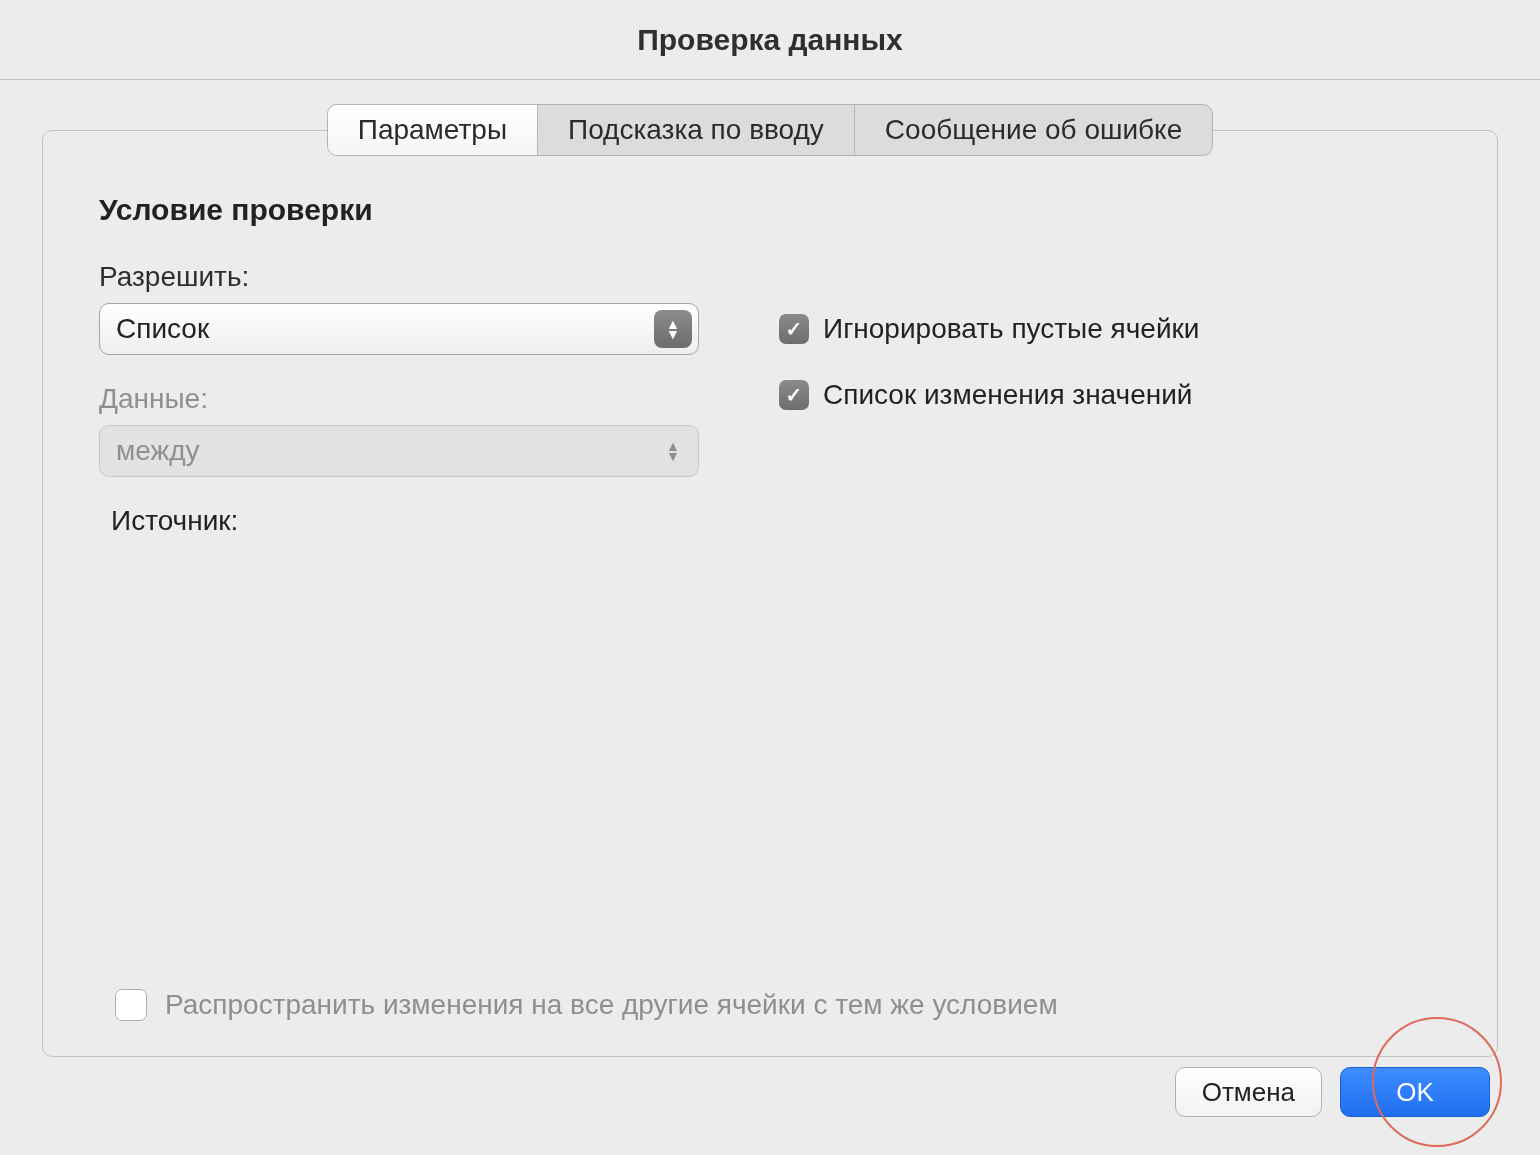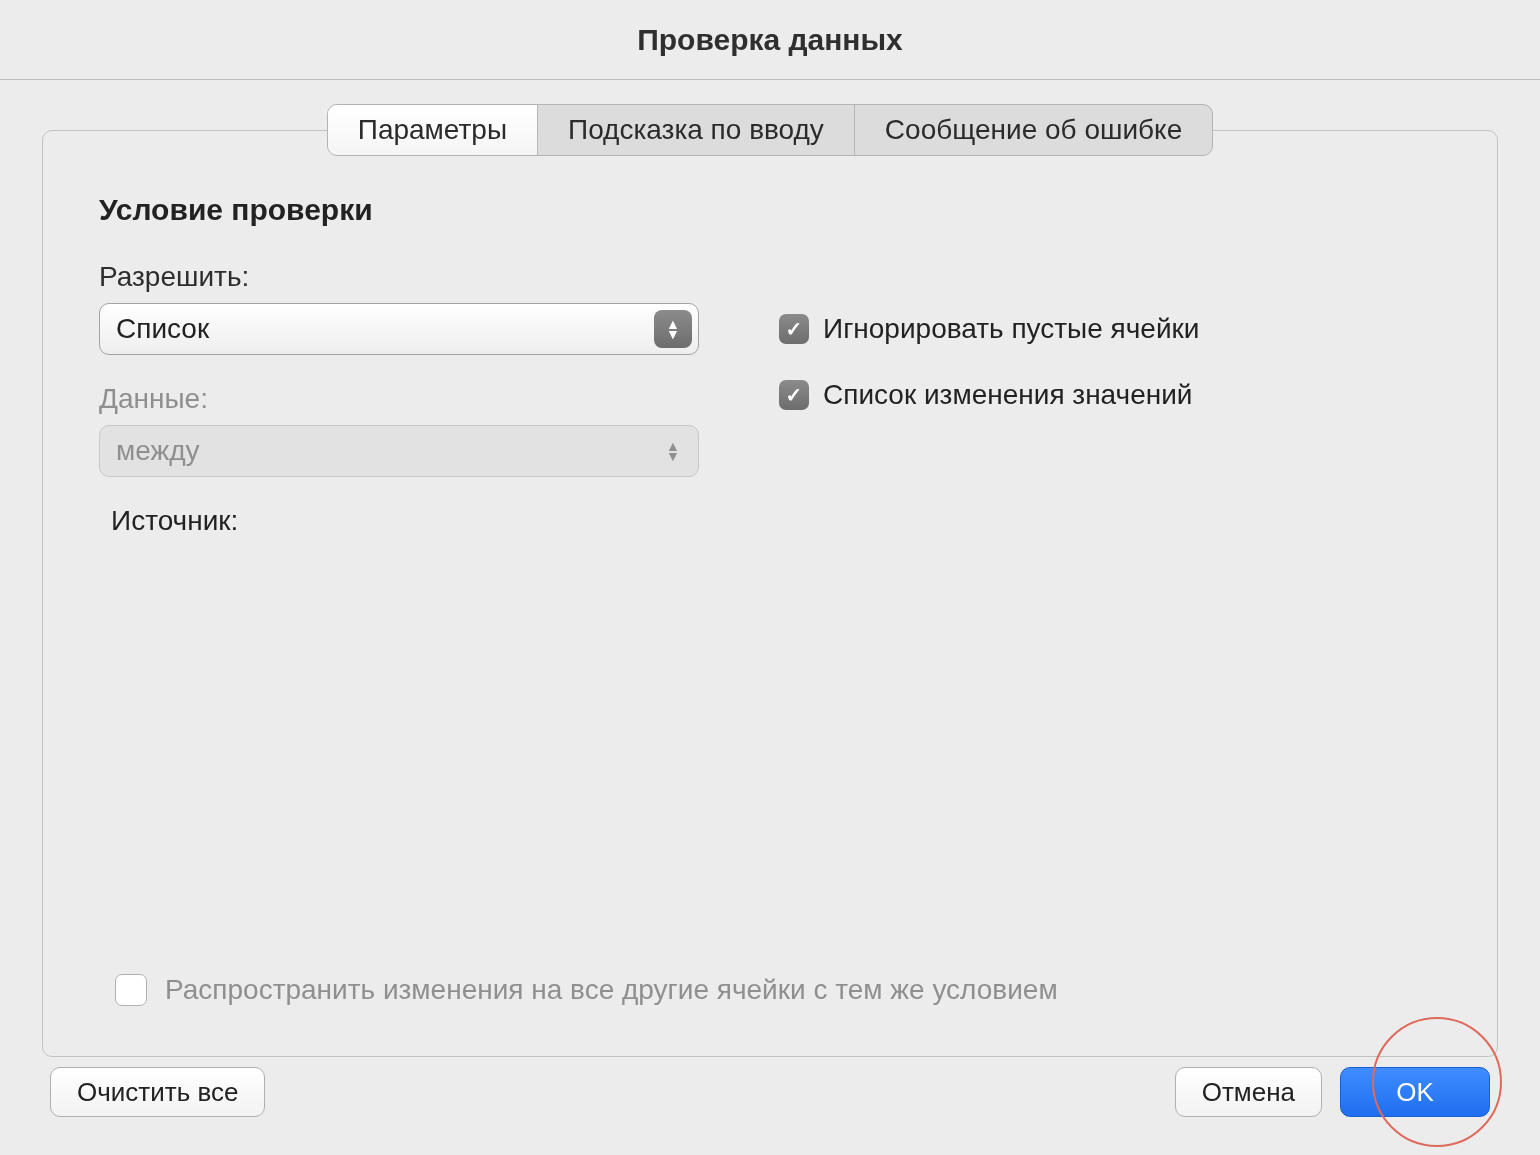--- a/index.html
+++ b/index.html
@@ -210,21 +210,21 @@
     border: 1px solid #b0b0b0;
   }
   .chk-label {
     font-size: 28px;
   }
 
   
   .apply-row {
     position: absolute;
     left: 72px;
-    bottom: 50px;
+    bottom: 35px;
     display: flex;
     align-items: center;
     gap: 18px;
   }
   .apply-row .chk-box.unchecked { width: 32px; height: 32px; }
   .apply-row .chk-label { color: #8f8f8f; }
 
   
   .footer {
     display: flex;
@@ -322,21 +322,20 @@
         <div class="source-label">Источник:</div>
       </div>
 
       <div class="apply-row">
         <div class="chk-box unchecked"></div>
         <div class="chk-label">Распространить изменения на все другие ячейки с тем же условием</div>
       </div>
     </div>
 
     <div class="footer">
-      <div class="btn">Очистить все</div>
       <div class="spacer"></div>
       <div class="btn">Отмена</div>
       <div style="width:18px"></div>
       <div class="btn primary">OK</div>
     </div>
 
   </div>
 </div>
 <div class="ok-circle"></div>
 </div>

